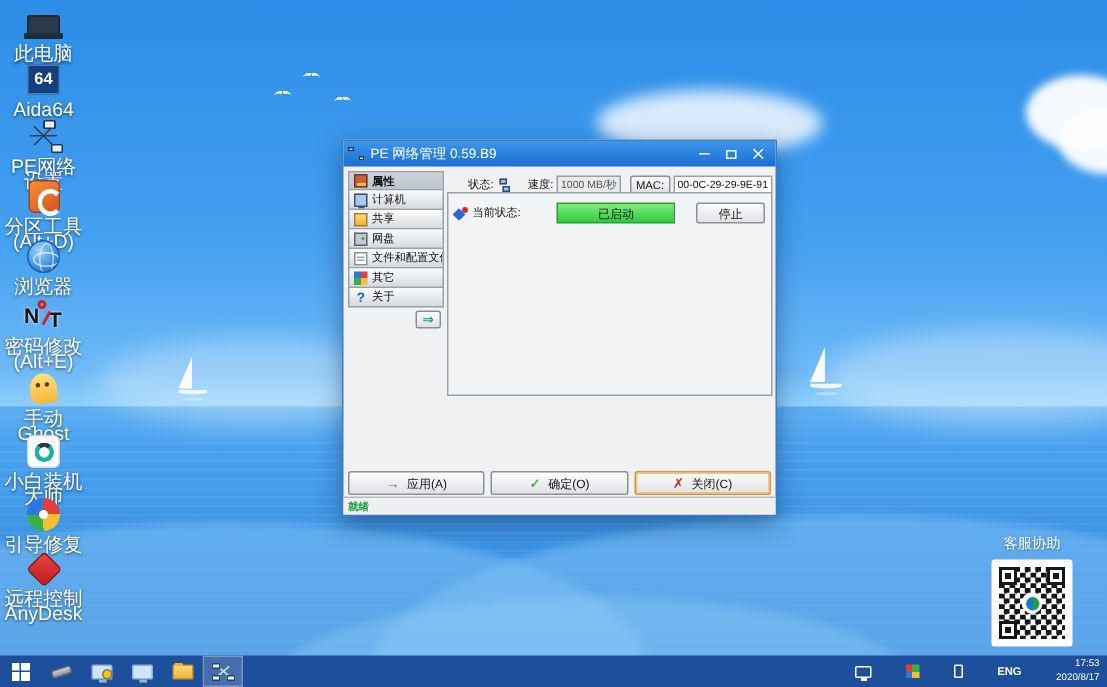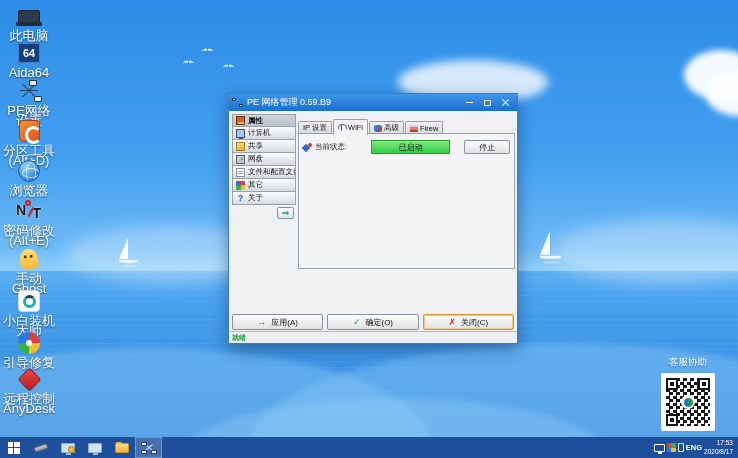--- a/index.html
+++ b/index.html
@@ -146,21 +146,21 @@
 .mon::after{content:"";position:absolute;left:4px;bottom:-3px;width:5px;height:2px;background:#9fb8d8}
 .mon.k::before{content:"";position:absolute;right:-1px;bottom:-1px;width:5px;height:5px;background:#f0c030;border-radius:50%;border:1px solid #9a7410}
 .fold{width:14px;height:10px;background:linear-gradient(180deg,#ffd978,#f0b43c);border:1px solid #c8922a;border-radius:1px;position:relative}
 .fold::before{content:"";position:absolute;left:0;top:-2px;width:6px;height:2px;background:#f0b43c;border-radius:1px 1px 0 0}
 .netsm{position:relative;width:16px;height:12px}
 .netsm i{position:absolute;width:6px;height:4px;background:#e4edf8;border:1px solid #2c4464}
 .netsm i:nth-child(1){left:0;top:0}.netsm i:nth-child(2){right:0;top:0}
 .netsm i:nth-child(3){left:0;bottom:0}.netsm i:nth-child(4){right:0;bottom:0}
 .netsm b{position:absolute;left:3px;top:5px;width:10px;height:1px;background:#d6e2f2;transform:rotate(40deg)}
 .netsm b.l2{transform:rotate(-40deg)}
-.tray{margin-left:auto;display:flex;align-items:center;gap:2px;padding-right:5px;color:#fff}
+.tray{margin-left:auto;display:flex;align-items:center;gap:23px;padding-right:5px;color:#fff}
 .trnet{width:11px;height:8px;border:1px solid #fff;border-radius:1px;position:relative}
 .trnet::after{content:"";position:absolute;left:3px;bottom:-3px;width:4px;height:2px;background:#fff}
 .trcol{width:9px;height:9px;display:grid;grid-template-columns:1fr 1fr;grid-template-rows:1fr 1fr}
 .trcol i:nth-child(1){background:#e04038}.trcol i:nth-child(2){background:#38b048}
 .trcol i:nth-child(3){background:#2878e0}.trcol i:nth-child(4){background:#f0c030}
 .trph{width:6px;height:9px;border:1px solid #fff;border-radius:1px}
 .lang{font-size:7.5px;font-weight:bold}
 .clock{font-size:6.5px;line-height:1.35;text-align:right;white-space:nowrap}
 </style>
 </head>
@@ -327,36 +327,30 @@
         <span>其它</span>
       </div>
     <div class="sitem">
         <span class="si si-abt">?</span>
         <span>关于</span>
       </div>
   </div>
   <div class="sgo btn">⇒</div>
 
   <div class="main">
-    <div class="tabs">
-      <div class="tab">
-          <span>IP 设置</span>
-        </div>
-      <div class="tab act">
-          <span class="ti ti-wifi"></span>
-          <span>WiFi</span>
-        </div>
-      <div class="tab">
-          <span class="ti ti-adv"></span>
-          <span>高级</span>
-        </div>
-      <div class="tab">
-          <span class="ti ti-fw"></span>
-          <span>Firew</span>
-        </div>
+    <div class="row r2">
+      <span class="lab" style="margin-left:14px">状态:</span>
+      <span class="stic">
+          <i></i>
+          <i></i>
+        </span>
+      <span class="lab" style="margin-left:8px">速度:</span>
+      <span class="fld" style="width:48px">1000 MB/秒</span>
+      <span class="macbtn btn" style="margin-left:4px">MAC:</span>
+      <span class="fld white" style="flex:1">00-0C-29-29-9E-91</span>
     </div>
     <div class="panel">
       <div class="row wifirow">
         <span class="star"></span>
         <span class="lab">当前状态:</span>
         <div class="greenbtn">已启动</div>
         <div class="stopbtn btn">停止</div>
       </div>
     </div>
   </div>

